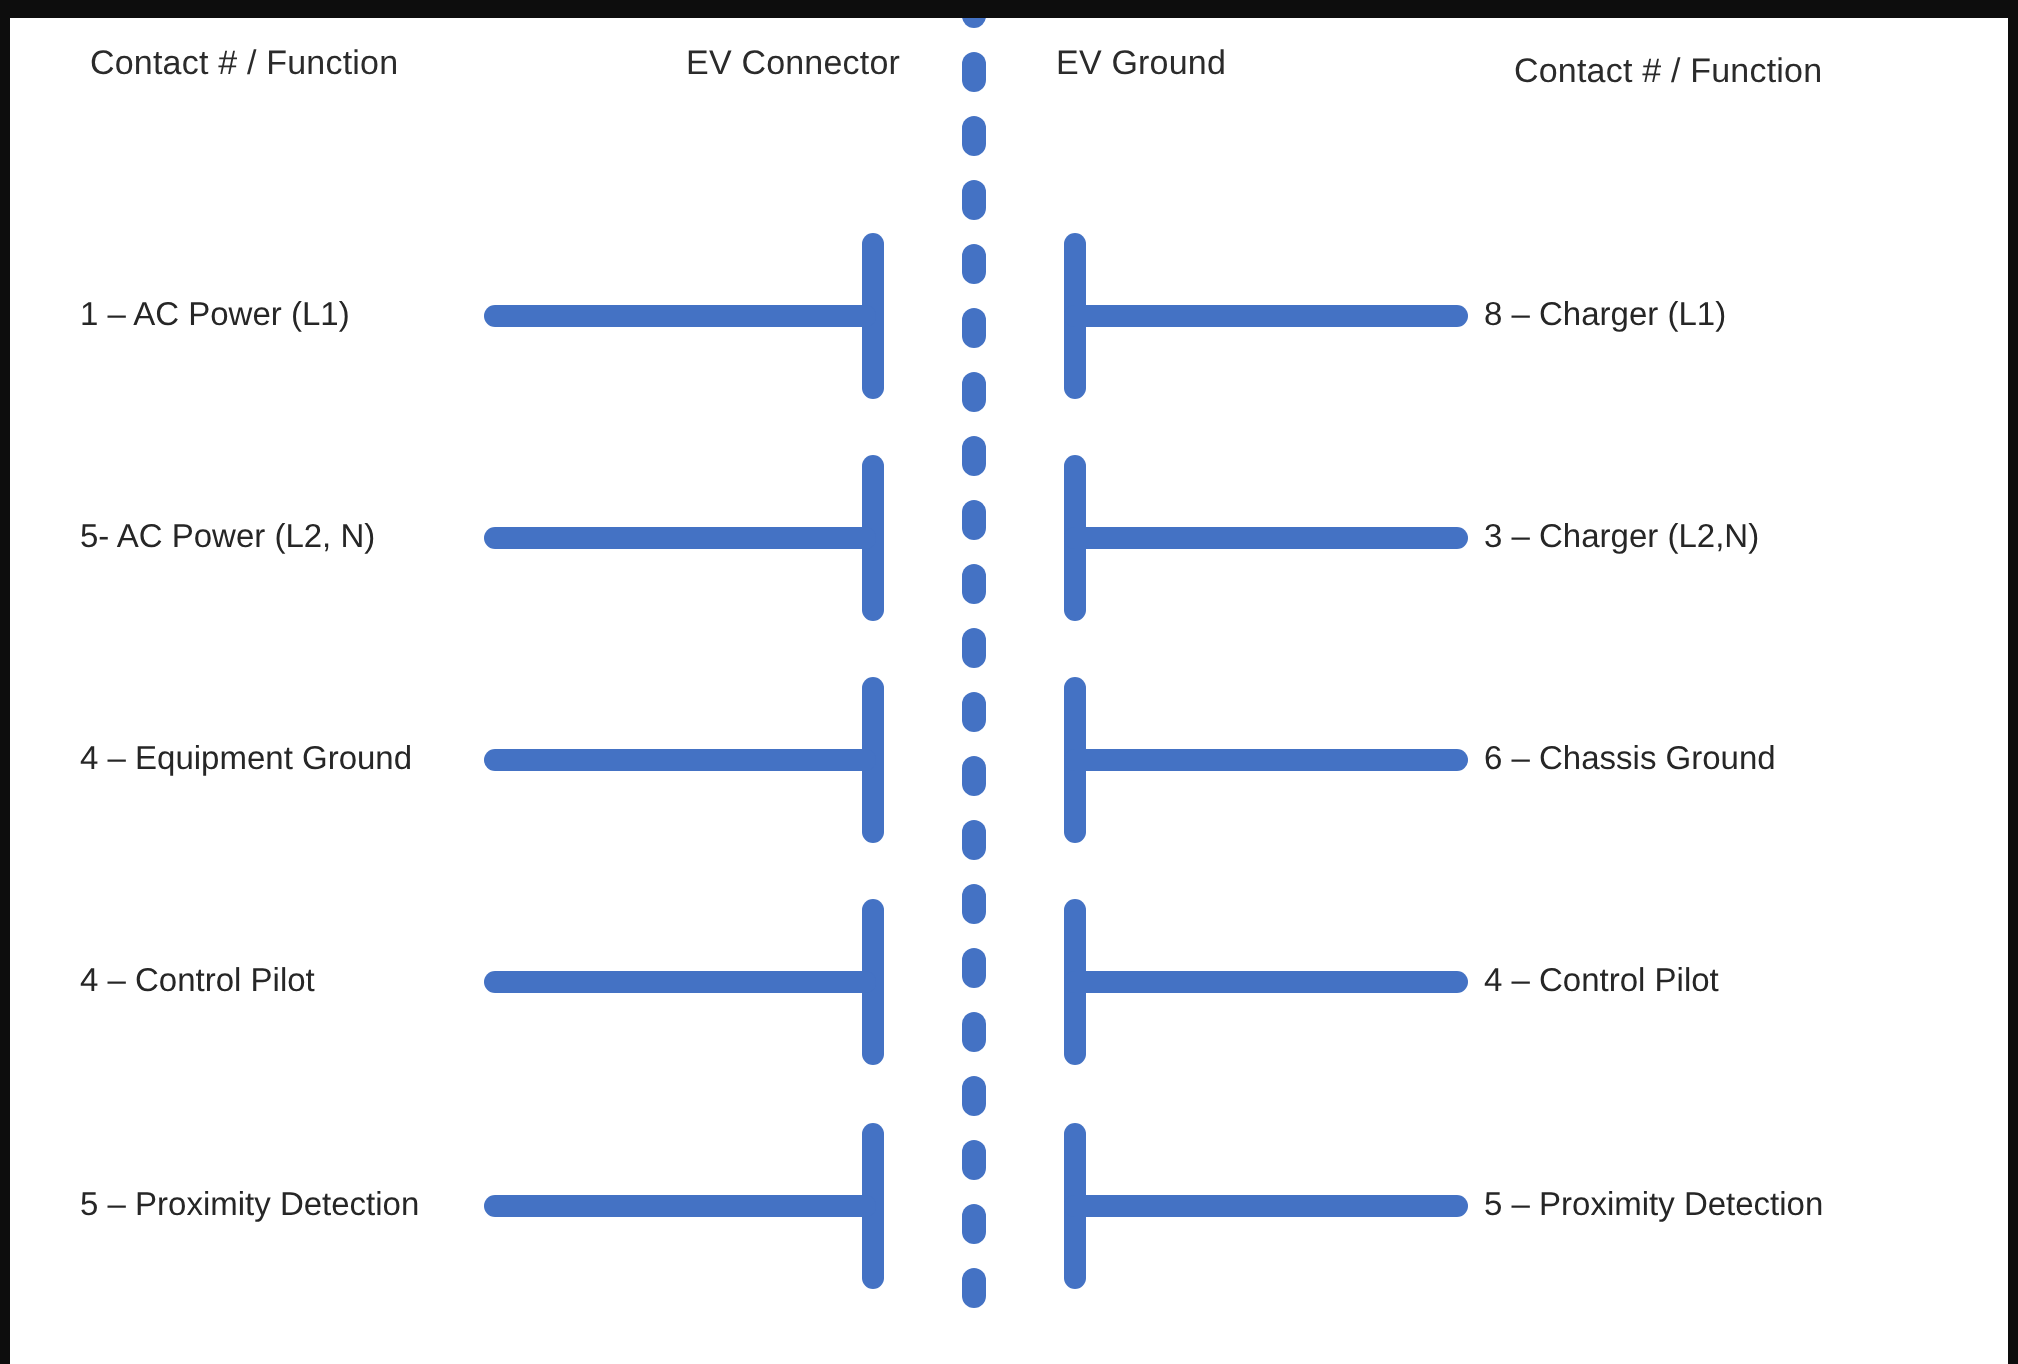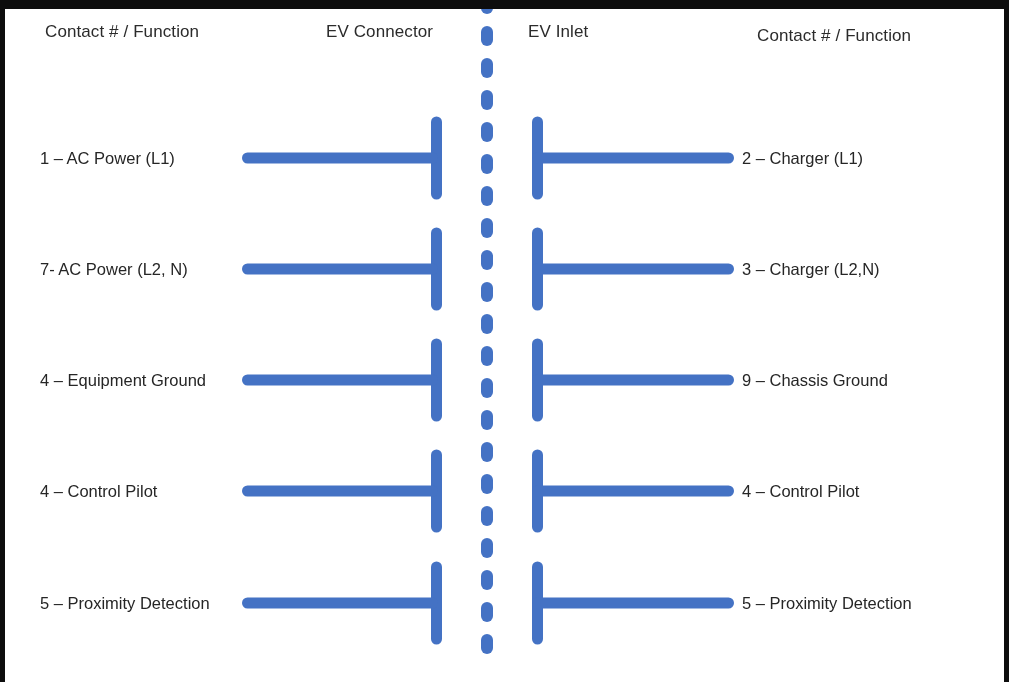--- a/index.html
+++ b/index.html
@@ -36,21 +36,21 @@
 
   
   .col-heading {
     position: absolute;
     font-size: 17px;
     color: #2b2b2b;
     letter-spacing: 0.1px;
     white-space: nowrap;
   }
   #heading-left-contact  { left: 45px;  top: 22px; }
-  #heading-ev-connector  { left: 326px; top: 22px; }
+  #heading-ev-connector  { left: 343px; top: 22px; }
   #heading-ev-inlet      { left: 528px; top: 22px; }
   #heading-right-contact { left: 757px; top: 26px; }
 
   
   .pin-label {
     position: absolute;
     font-size: 16.5px;
     color: #262626;
     white-space: nowrap;
     transform: translateY(-50%);
@@ -96,42 +96,42 @@
   }
 </style>
 </head>
 <body>
 
 <div id="diagram-root">
   <div id="canvas">
 
     <div class="col-heading" id="heading-left-contact">Contact # / Function</div>
     <div class="col-heading" id="heading-ev-connector">EV Connector</div>
-    <div class="col-heading" id="heading-ev-inlet">EV Inlet</div>
+    <div class="col-heading" id="heading-ev-inlet">EV Ground</div>
     <div class="col-heading" id="heading-right-contact">Contact # / Function</div>
 
     <div id="rows-layer">
         <div class="pin-bar left-side" style="top: 158px; height: 83px;"></div>
         <div class="lead left-side" style="top: 158px;"></div>
         <div class="pin-bar right-side" style="top: 158px; height: 83px;"></div>
         <div class="lead right-side" style="top: 158px;"></div>
         <div class="pin-label left" style="top: 158px;">1 – AC Power (L1)</div>
-        <div class="pin-label right" style="top: 158px;">2 – Charger (L1)</div>
+        <div class="pin-label right" style="top: 158px;">8 – Charger (L1)</div>
         <div class="pin-bar left-side" style="top: 269px; height: 83px;"></div>
         <div class="lead left-side" style="top: 269px;"></div>
         <div class="pin-bar right-side" style="top: 269px; height: 83px;"></div>
         <div class="lead right-side" style="top: 269px;"></div>
-        <div class="pin-label left" style="top: 269px;">7- AC Power (L2, N)</div>
+        <div class="pin-label left" style="top: 269px;">5- AC Power (L2, N)</div>
         <div class="pin-label right" style="top: 269px;">3 – Charger (L2,N)</div>
         <div class="pin-bar left-side" style="top: 380px; height: 83px;"></div>
         <div class="lead left-side" style="top: 380px;"></div>
         <div class="pin-bar right-side" style="top: 380px; height: 83px;"></div>
         <div class="lead right-side" style="top: 380px;"></div>
         <div class="pin-label left" style="top: 380px;">4 – Equipment Ground</div>
-        <div class="pin-label right" style="top: 380px;">9 – Chassis Ground</div>
+        <div class="pin-label right" style="top: 380px;">6 – Chassis Ground</div>
         <div class="pin-bar left-side" style="top: 491px; height: 83px;"></div>
         <div class="lead left-side" style="top: 491px;"></div>
         <div class="pin-bar right-side" style="top: 491px; height: 83px;"></div>
         <div class="lead right-side" style="top: 491px;"></div>
         <div class="pin-label left" style="top: 491px;">4 – Control Pilot</div>
         <div class="pin-label right" style="top: 491px;">4 – Control Pilot</div>
         <div class="pin-bar left-side" style="top: 603px; height: 83px;"></div>
         <div class="lead left-side" style="top: 603px;"></div>
         <div class="pin-bar right-side" style="top: 603px; height: 83px;"></div>
         <div class="lead right-side" style="top: 603px;"></div>

